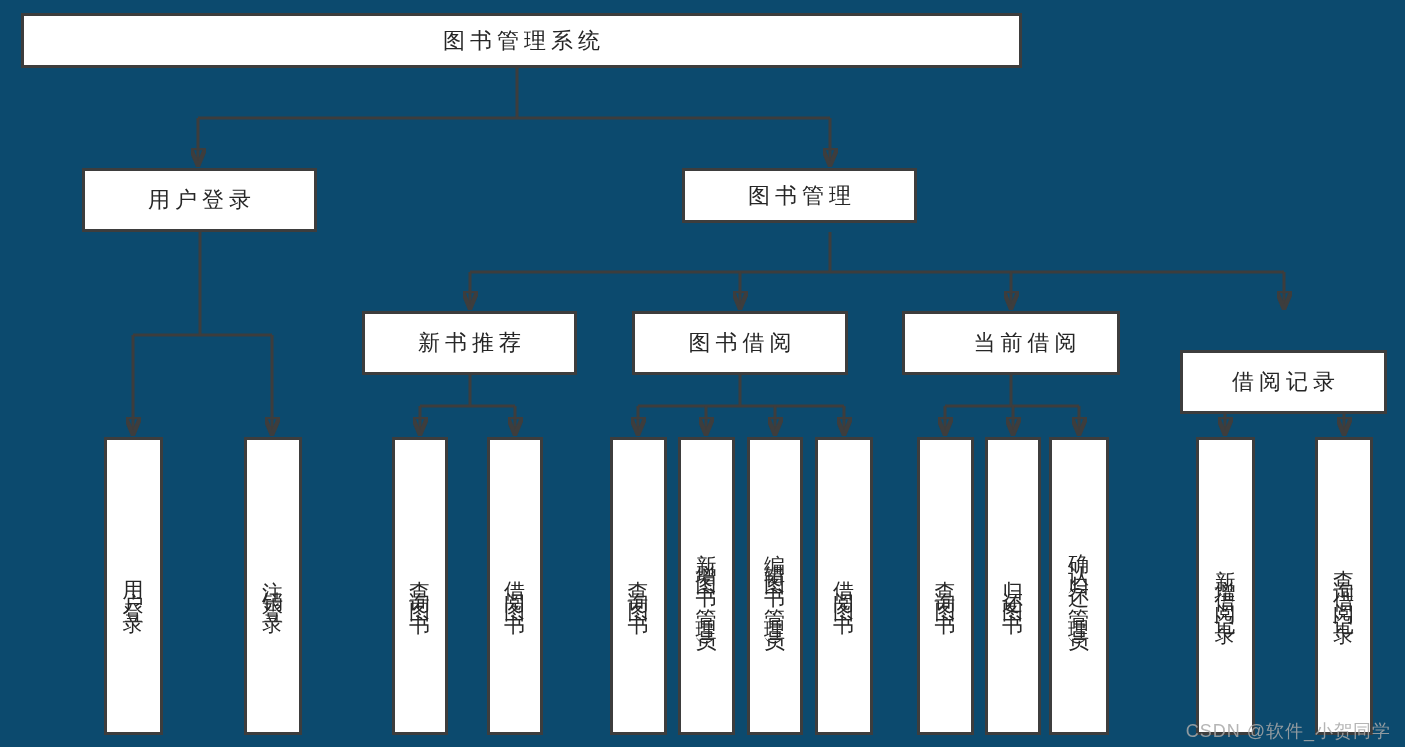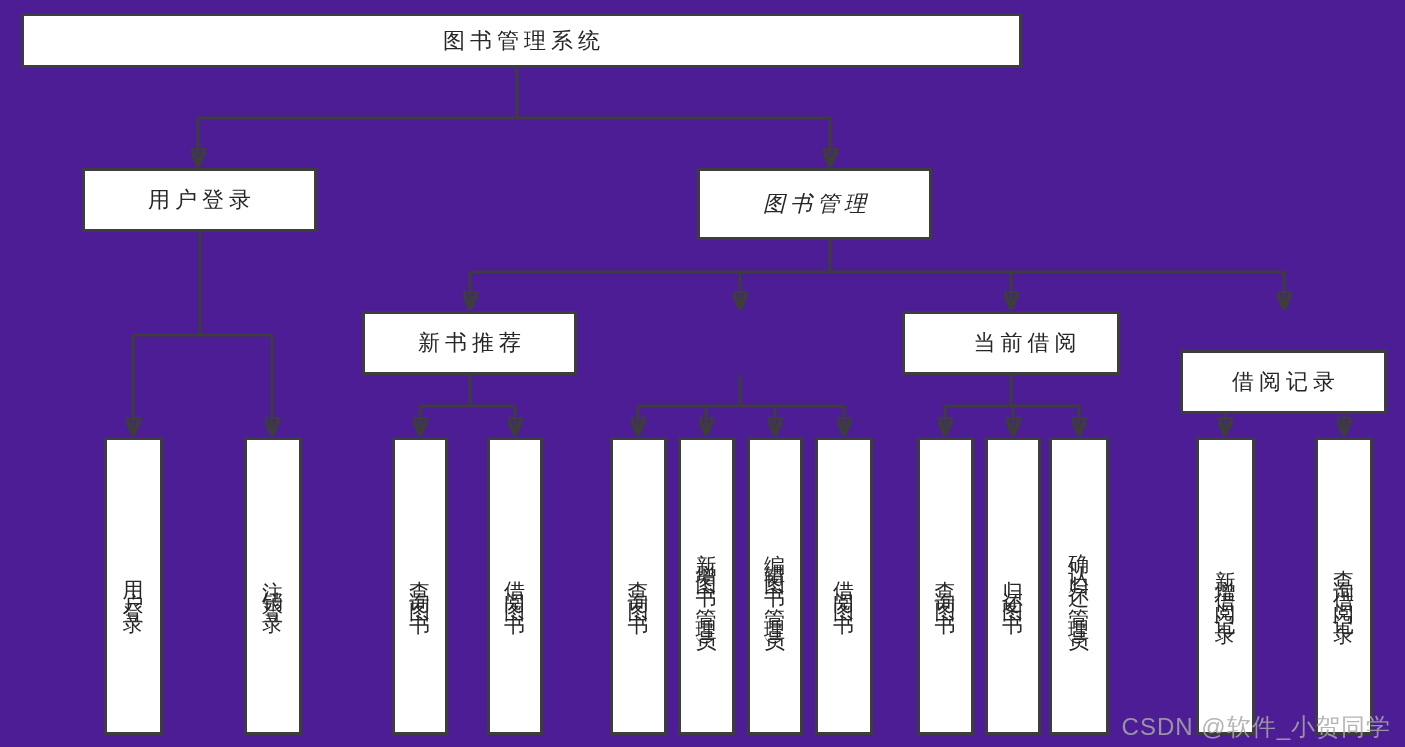--- a/index.html
+++ b/index.html
@@ -1,20 +1,20 @@
 <!DOCTYPE html>
 <html><head>
 <meta charset="utf-8">
 <style>
   html, body { margin: 0; padding: 0; background: #ffffff; }
   #canvas {
     position: relative;
     width: 1405px;
     height: 747px;
-    background: #4c1d95;
+    background: #0c4a6e;
     font-family: "Liberation Sans", "DejaVu Sans", sans-serif;
     overflow: hidden;
   }
   #connectors {
     position: absolute;
     left: 0; top: 0;
     width: 1405px; height: 747px;
   }
   #connectors path, #connectors line {
     stroke: #3d3d3d;
@@ -50,21 +50,21 @@
     text-orientation: mixed;
     font-size: 21px;
     letter-spacing: 11px;
     color: #262626;
     line-height: 1;
   }
   .watermark {
     position: absolute;
     right: 14px;
     bottom: 4px;
-    font-size: 24px;
+    font-size: 18px;
     color: rgba(168,168,168,0.85);
     letter-spacing: 1px;
     white-space: nowrap;
     z-index: 5;
     text-align: right;
   }
 </style>
 </head>
 <body>
 
@@ -111,26 +111,29 @@
     <line x1="1344" y1="406" x2="1344" y2="435" marker-end="url(#arrow)"></line>
   </svg>
 
   <div class="node" style="left:21px; top:13px; width:1001px; height:55px;">
     <span>图书管理系统</span>
   </div>
 
   <div class="node" style="left:82px; top:168px; width:235px; height:64px;">
     <span>用户登录</span>
   </div>
-  <div class="node" style="left:697px; top:168px; width:235px; height:72px;font-style:italic;">
+  <div class="node" style="left:682px; top:168px; width:235px; height:55px;">
     <span>图书管理</span>
   </div>
 
   <div class="node" style="left:362px; top:311px; width:215px; height:64px;">
     <span>新书推荐</span>
+  </div>
+  <div class="node" style="left:632px; top:311px; width:216px; height:64px;">
+    <span>图书借阅</span>
   </div>
   <div class="node" style="left:902px; top:311px; width:218px; height:64px;padding-left:28px;">
     <span>当前借阅</span>
   </div>
   <div class="node" style="left:1180px; top:311px; width:207px; height:64px;margin-top:39px;">
     <span>借阅记录</span>
   </div>
 
   <div class="leaf" style="left:104px; width:59px;">
     <span>用户登录</span>

